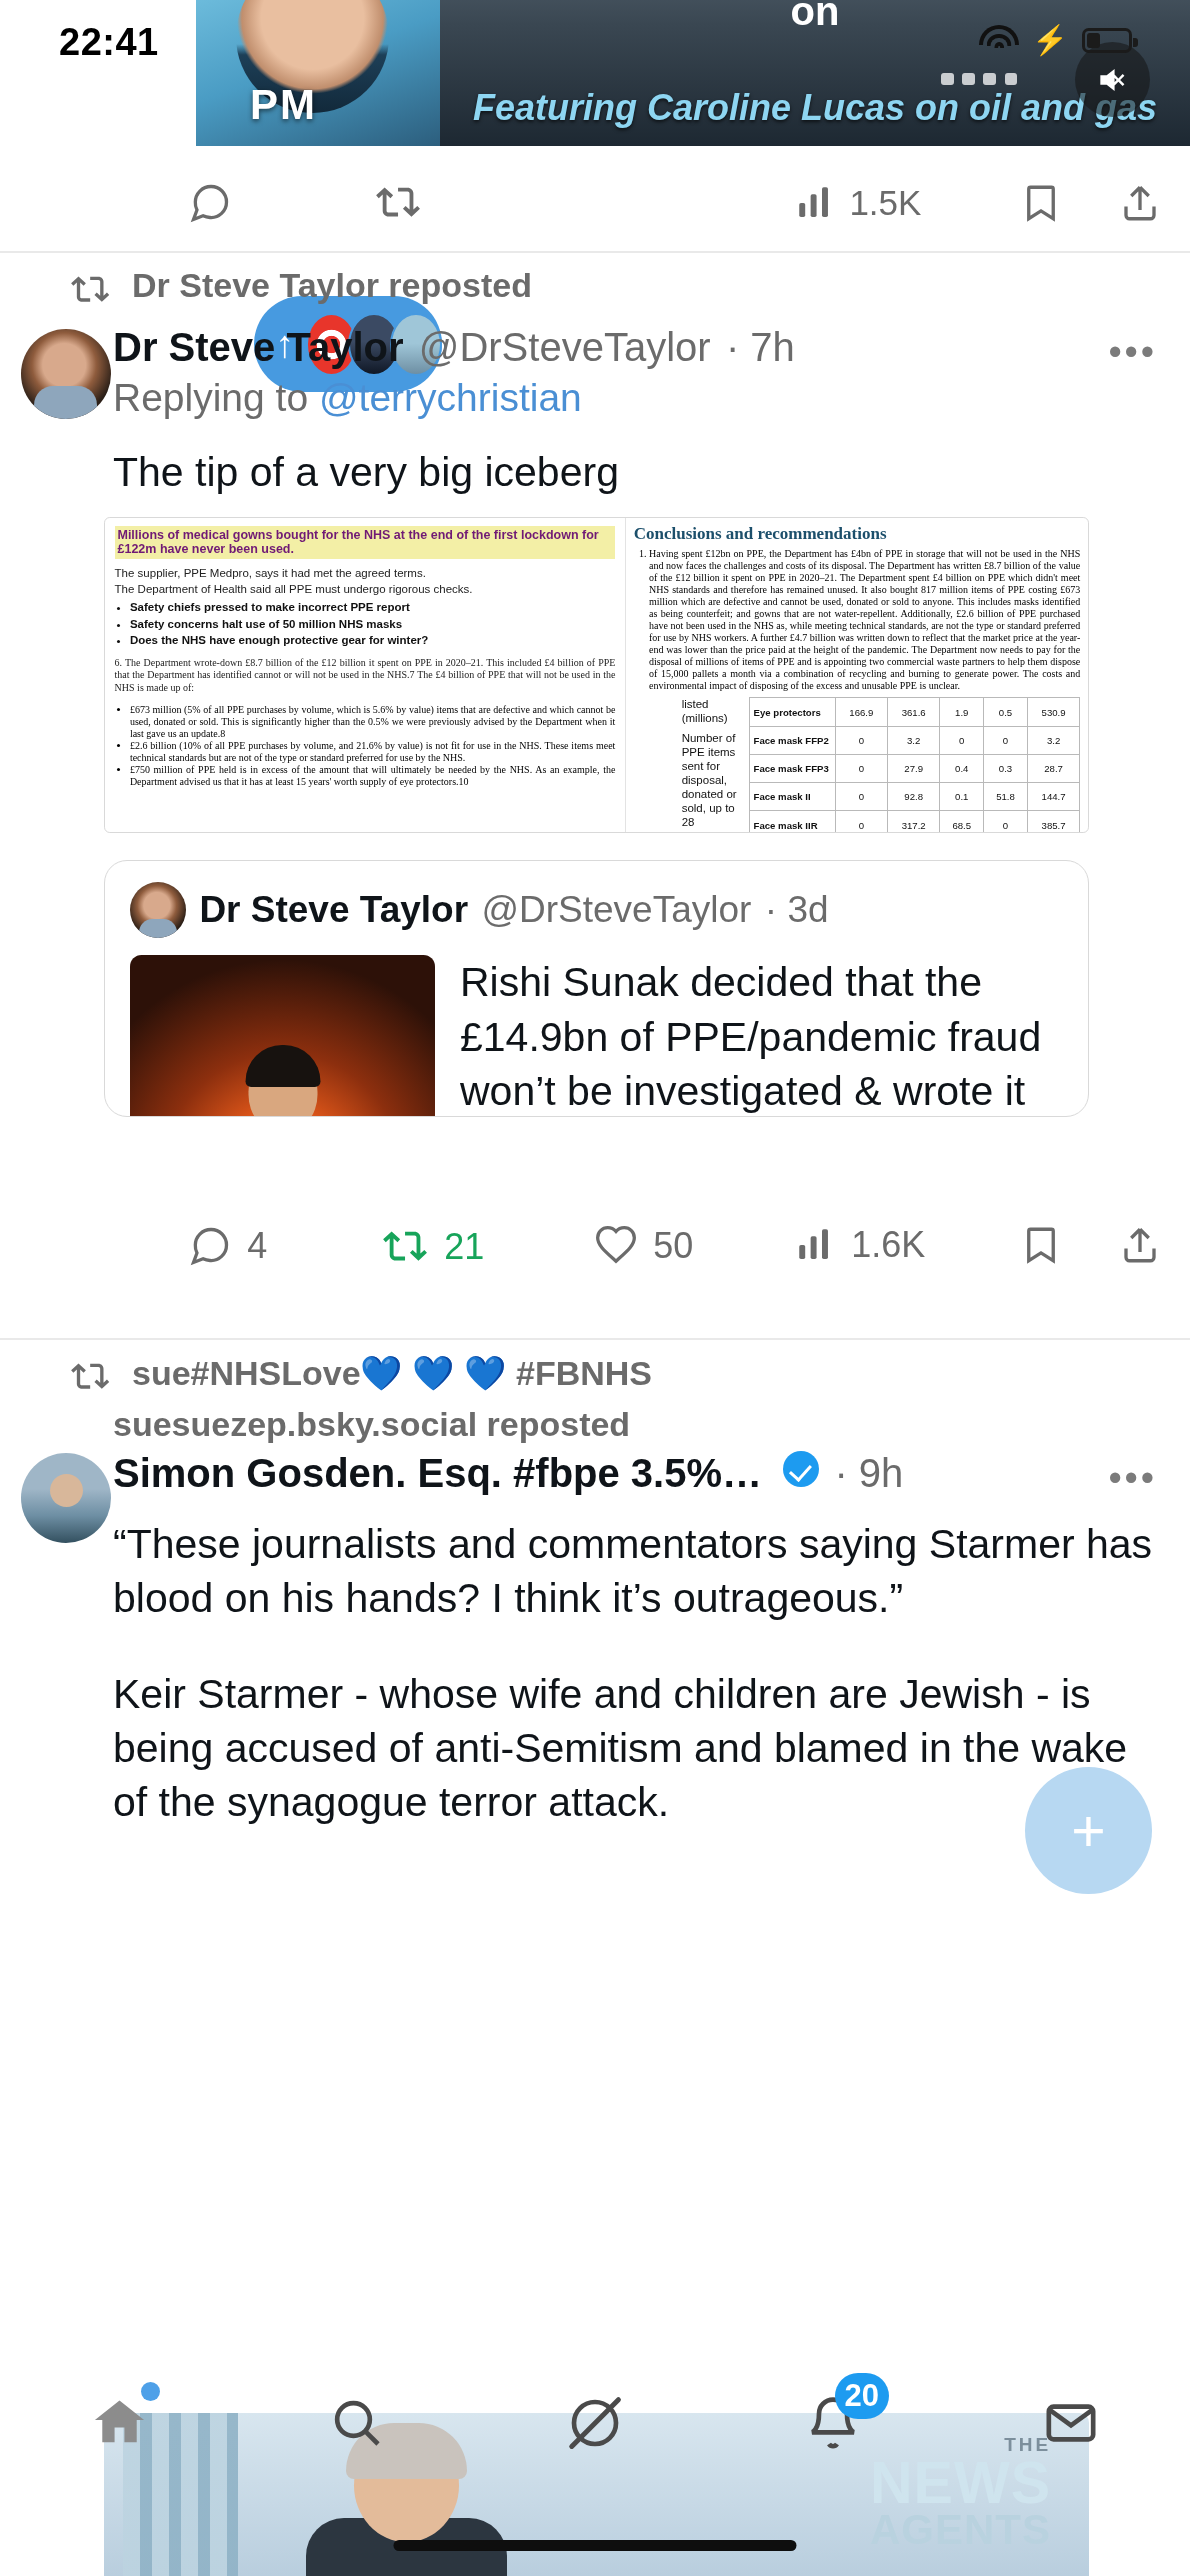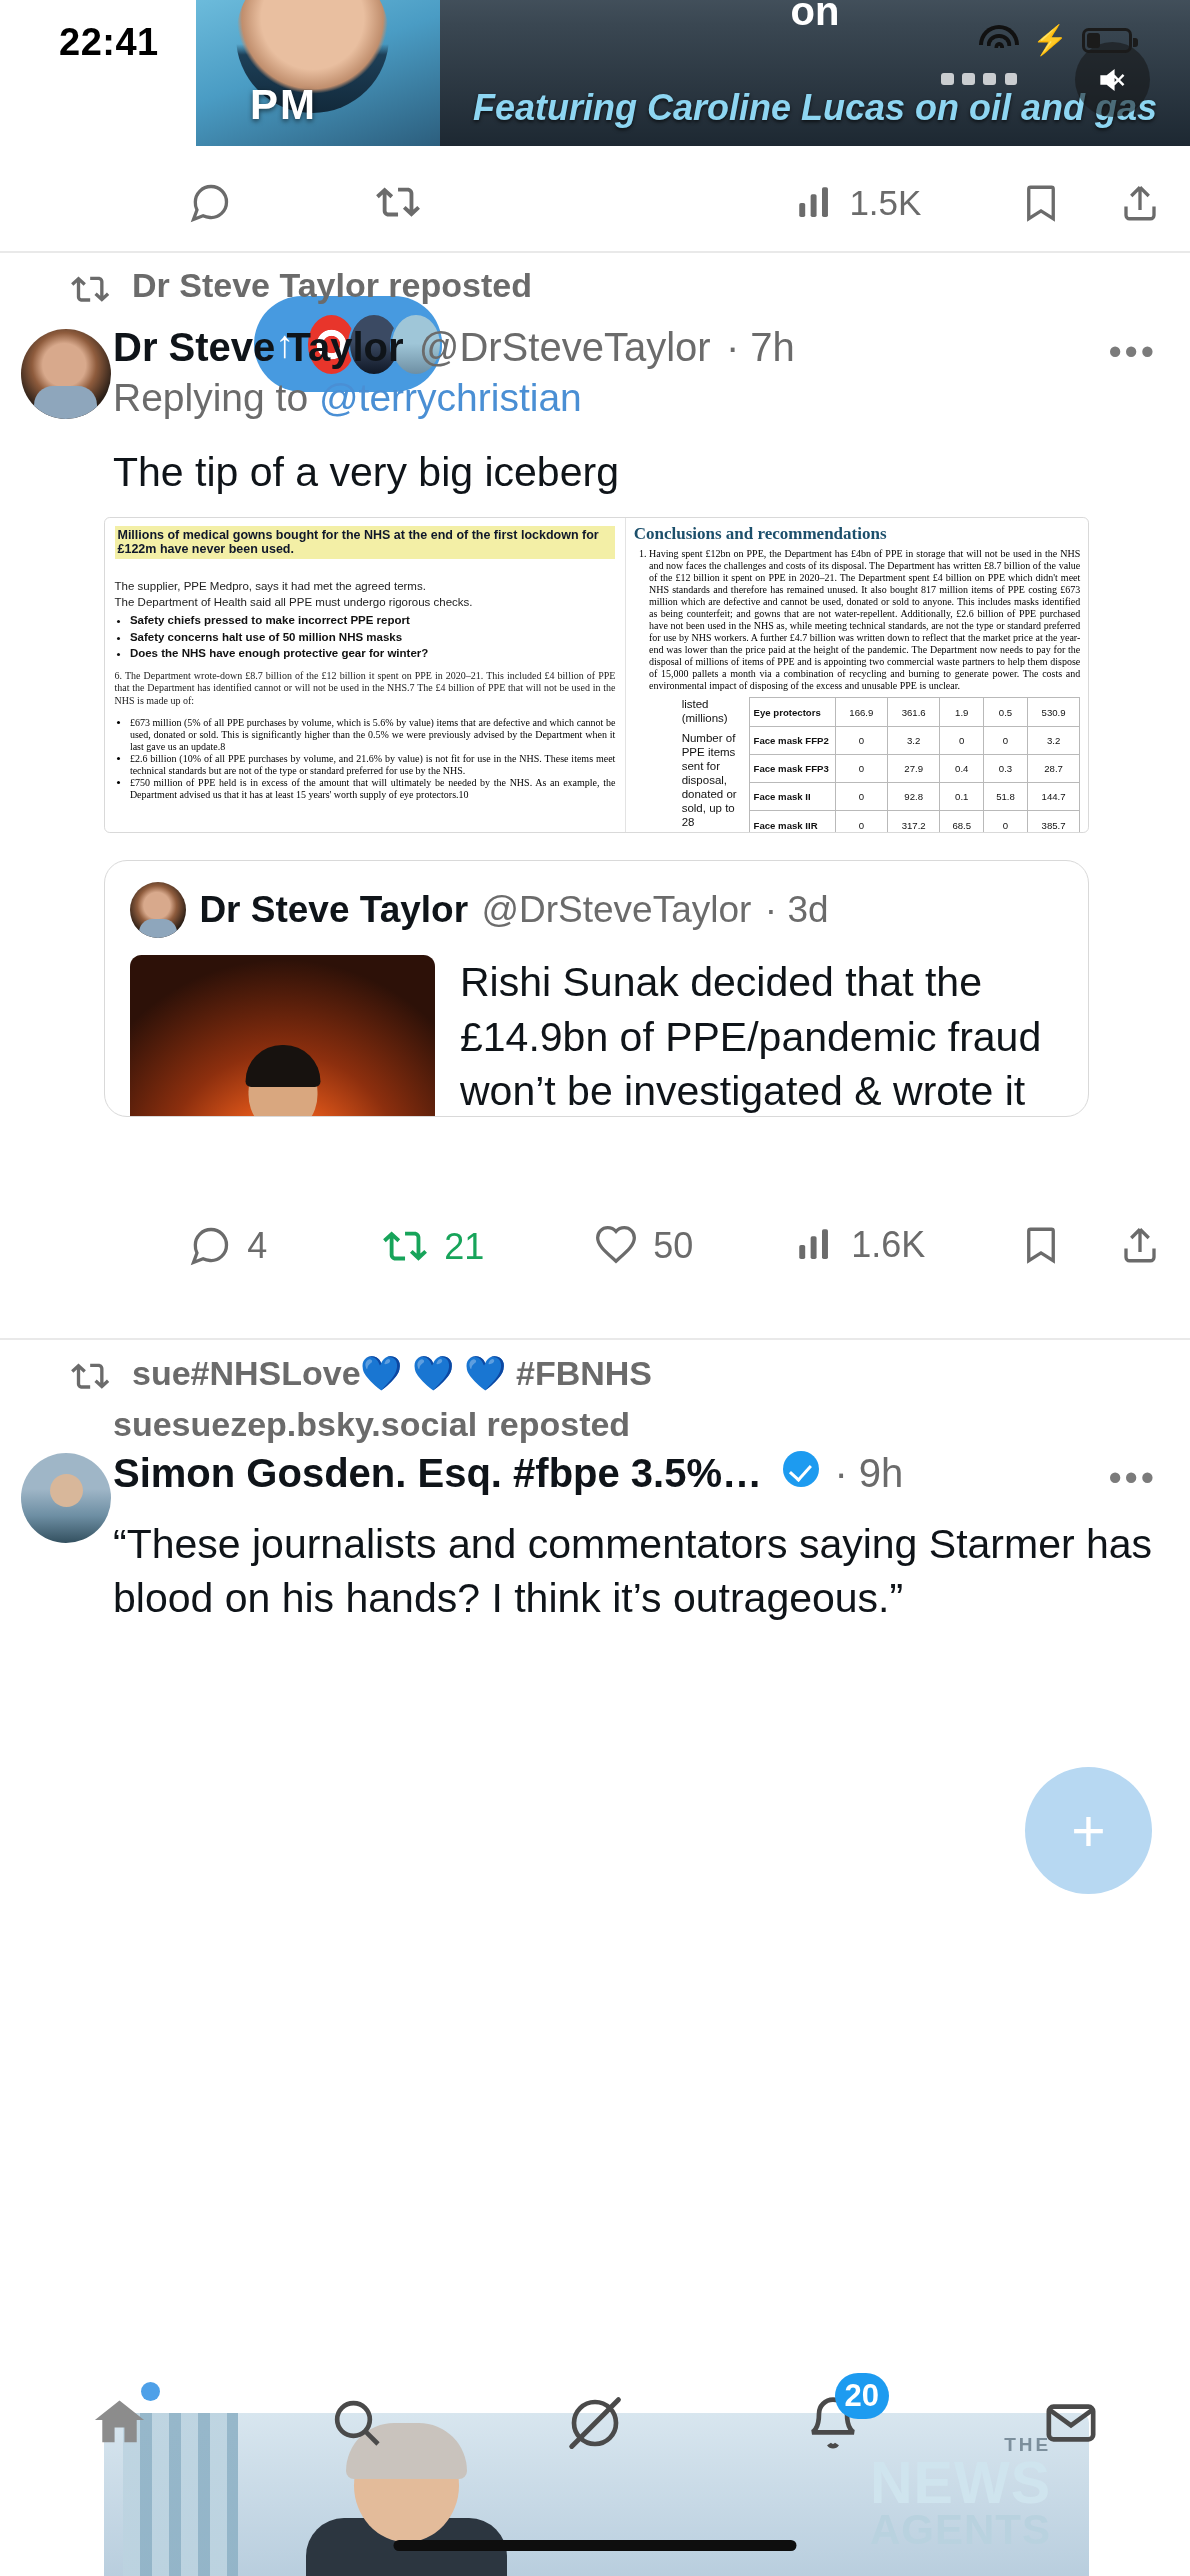--- a/index.html
+++ b/index.html
@@ -155,21 +155,21 @@
   .post-text { font-size: 41px; color: #0f1419; line-height: 1.32; }
 
   
   .docshot {
     position: absolute; left: 104px; width: 985px; height: 316px;
     border: 1.9px solid #d9d9d9; border-radius: 5.8px; background: #fff; overflow: hidden;
     display: flex;
   }
   .doc-left { width: 53%; padding: 7.7px 9.6px; border-right: 1px solid #e3e3e3; }
   .doc-right { width: 47%; padding: 5.8px 7.7px; }
-  .hl-y { background: #f3efa6; display: block; padding: 1.9px 2.9px; margin-bottom: 21px; font-weight: 700; font-size: 12.5px; color: #0f172a; line-height: 1.18; }
+  .hl-y { background: #f3efa6; display: block; padding: 1.9px 2.9px; margin-bottom: 8px; font-weight: 700; font-size: 12.5px; color: #701a75; line-height: 1.18; }
   .doc-p { font-size: 11.5px; color: #222; line-height: 1.2; margin: 2px 0; }
   .doc-list { margin: 3.8px 0 3.8px 15.3px; padding: 0; }
   .doc-list li { font-size: 11.5px; line-height: 1.25; margin-bottom: 1.9px; color: #111; }
   .doc-list.bold li { font-weight: 700; }
   .doc-num { font-size: 10px; color: #222; line-height: 1.22; text-align: justify; }
   .doc-head { font-size: 17px; color: #1c4f6b; margin: 0 0 3.8px 0; font-family: "Liberation Serif", serif; }
   .doc-num-list { margin: 0 0 0 15.3px; padding: 0; }
   .doc-num-list li { font-size: 10px; line-height: 1.2; text-align: justify; font-family: "Liberation Serif", serif; }
   .doc-table { width: 100%; border-collapse: collapse; font-size: 9.6px; font-family: "Liberation Sans", sans-serif; }
   .doc-table td { border: 1px solid #b9b9b9; padding: 2.9px 3.8px; color: #111; }
@@ -534,20 +534,21 @@
 
     <div class="avatar av2" style="top:100px;"></div>
 
     <div style="position:absolute; left:113px; top:98px; right:29px;">
       <div class="name-line">
         <span class="display-name">Simon Gosden. Esq. #fbpe 3.5%…</span>
         <span class="verified"></span>
         <span class="dot-time">· 9h</span>
       </div>
       <div class="post-text" style="margin-top:21px;">“These journalists and commentators saying Starmer has blood on his hands? I think it’s outrageous.”</div>
+      <div class="post-text" style="margin-top:42px;">Keir Starmer - whose wife and children are Jewish - is being accused of anti-Semitism and blamed in the wake of the synagogue terror attack.</div>
     </div>
 
     <div class="more-dots" style="top:104px;">•••</div>
   </div>
 
   <div class="fab" style="top:1767px;">
     <span>+</span>
   </div>
 
   <div class="bottom-area">

